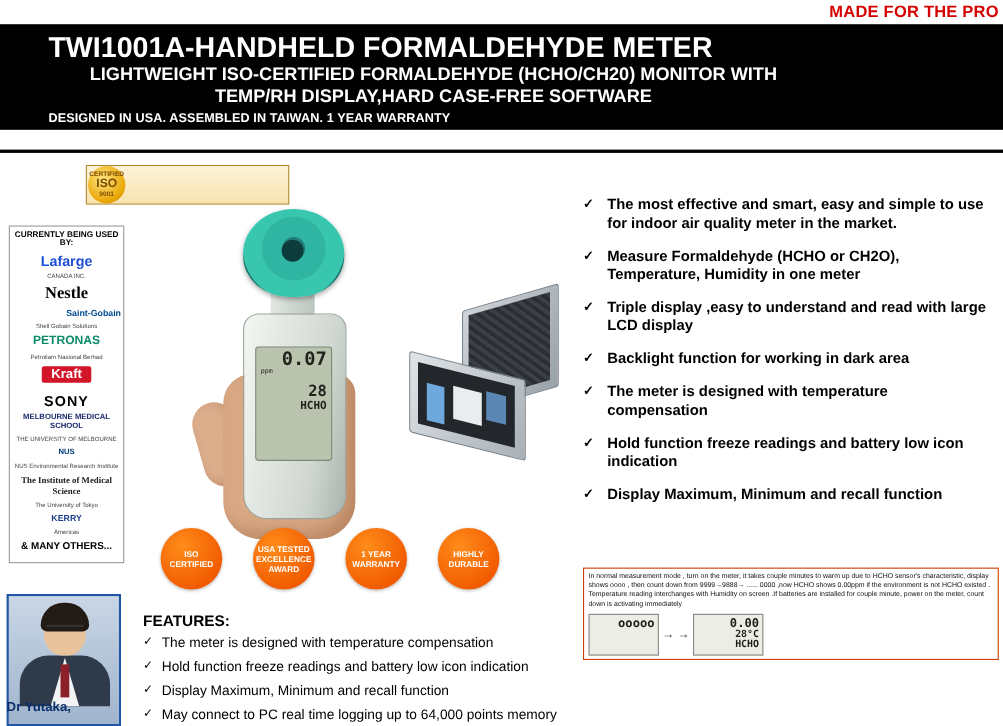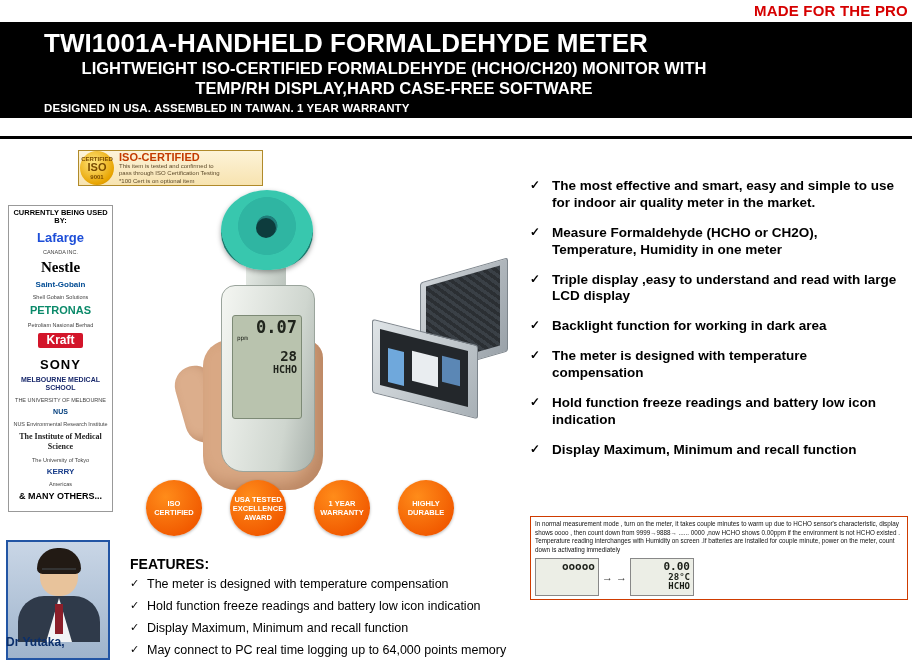--- a/index.html
+++ b/index.html
@@ -121,21 +121,21 @@
   }
   .client {
     font-size: 12px;
     font-weight: bold;
     line-height: 1.05;
     margin: 5px 0;
     color: #111;
   }
   .client.lafarge { color: #1d4ed8; font-size: 13px; }
   .client.nestle { color: #000; font-size: 15px; font-family: "Liberation Serif", serif; }
-  .client.saint { color: #004b93; font-size: 8px; }
+  .client.saint { color: #004b93; font-size: 8px; text-align: right; }
   .client.petronas { color: #0b8a6a; font-size: 11px; }
   .client.kraft { color: #fff; background: #d3152a; display: inline-block; padding: 1px 8px; border-radius: 2px; font-size: 12px; }
   .client.sony { color: #000; font-size: 13px; letter-spacing: 1px; }
   .client.melb { color: #1a2a6c; font-size: 7px; line-height: 1.15; }
   .client.nus { color: #003d7c; font-size: 7px; line-height: 1.15; }
   .client.tokyo { color: #222; font-size: 8px; font-family: "Liberation Serif", serif; line-height: 1.2; }
   .client.kerry { color: #1b3f8b; font-size: 8px; }
   .client.many { color: #000; font-size: 9px; line-height: 1.1; }
   .client-sub { font-size: 5.5px; color: #444; line-height: 1.1; }
 
@@ -426,26 +426,20 @@
 </div>
 <div class="rule-thin"></div>
 
 <div class="iso-badge">
   <div class="iso-seal">
     <div>
       <span>CERTIFIED</span>
       <span class="big">ISO</span>
       <span>9001</span>
     </div>
-  </div>
-  <div class="iso-text">
-    <div class="iso-title">ISO-CERTIFIED</div>
-    <div class="iso-sub">This item is tested and confirmed to</div>
-    <div class="iso-sub">pass through ISO Certification Testing</div>
-    <div class="iso-sub">*100 Cert is on optional item</div>
   </div>
 </div>
 
 <div class="clients">
   <div class="hdr">CURRENTLY BEING USED BY:</div>
   <div class="client lafarge">Lafarge</div>
   <div class="client-sub">CANADA INC.</div>
   <div class="client nestle">Nestle</div>
   <div class="client saint">Saint-Gobain</div>
   <div class="client-sub">Shell Gobain Solutions</div>

